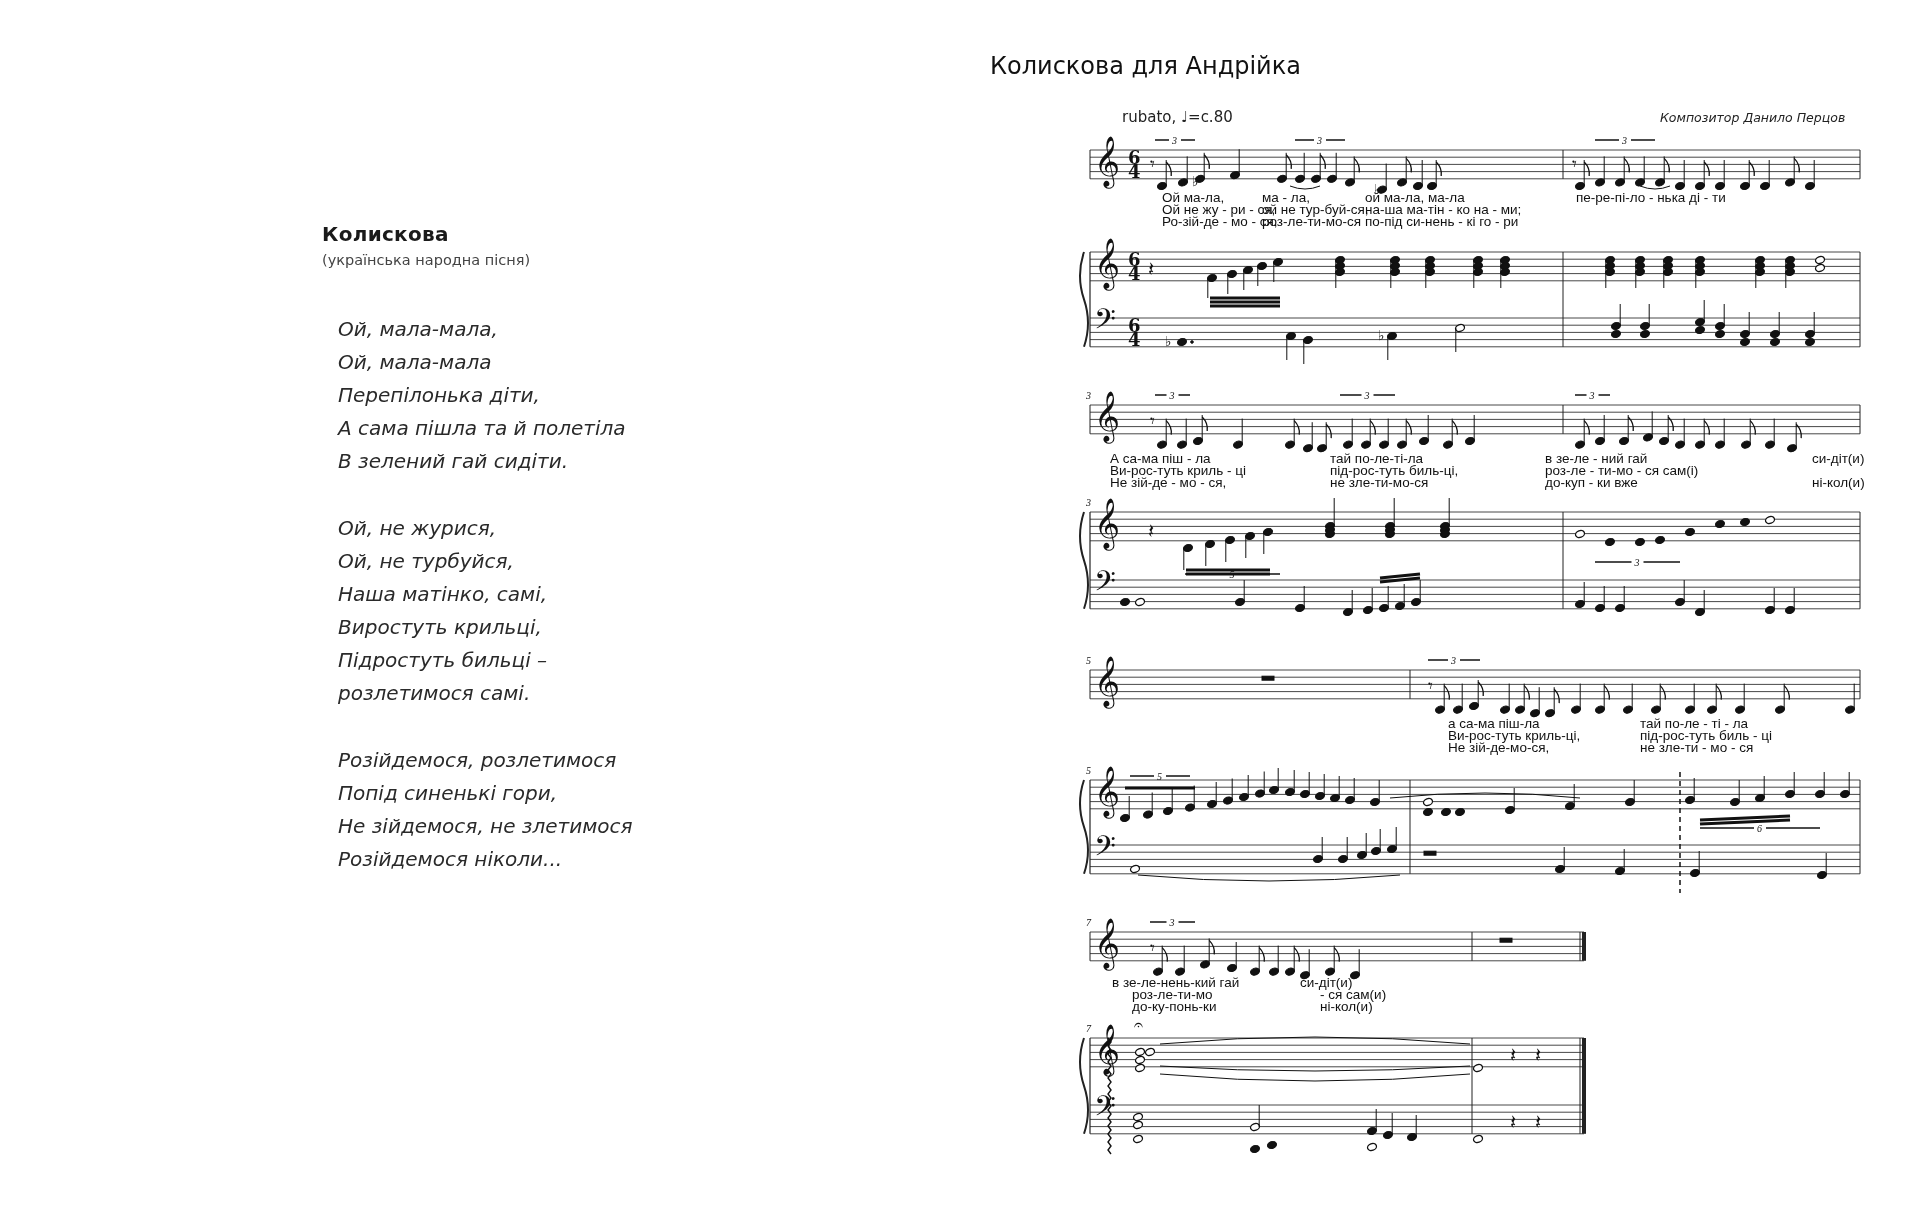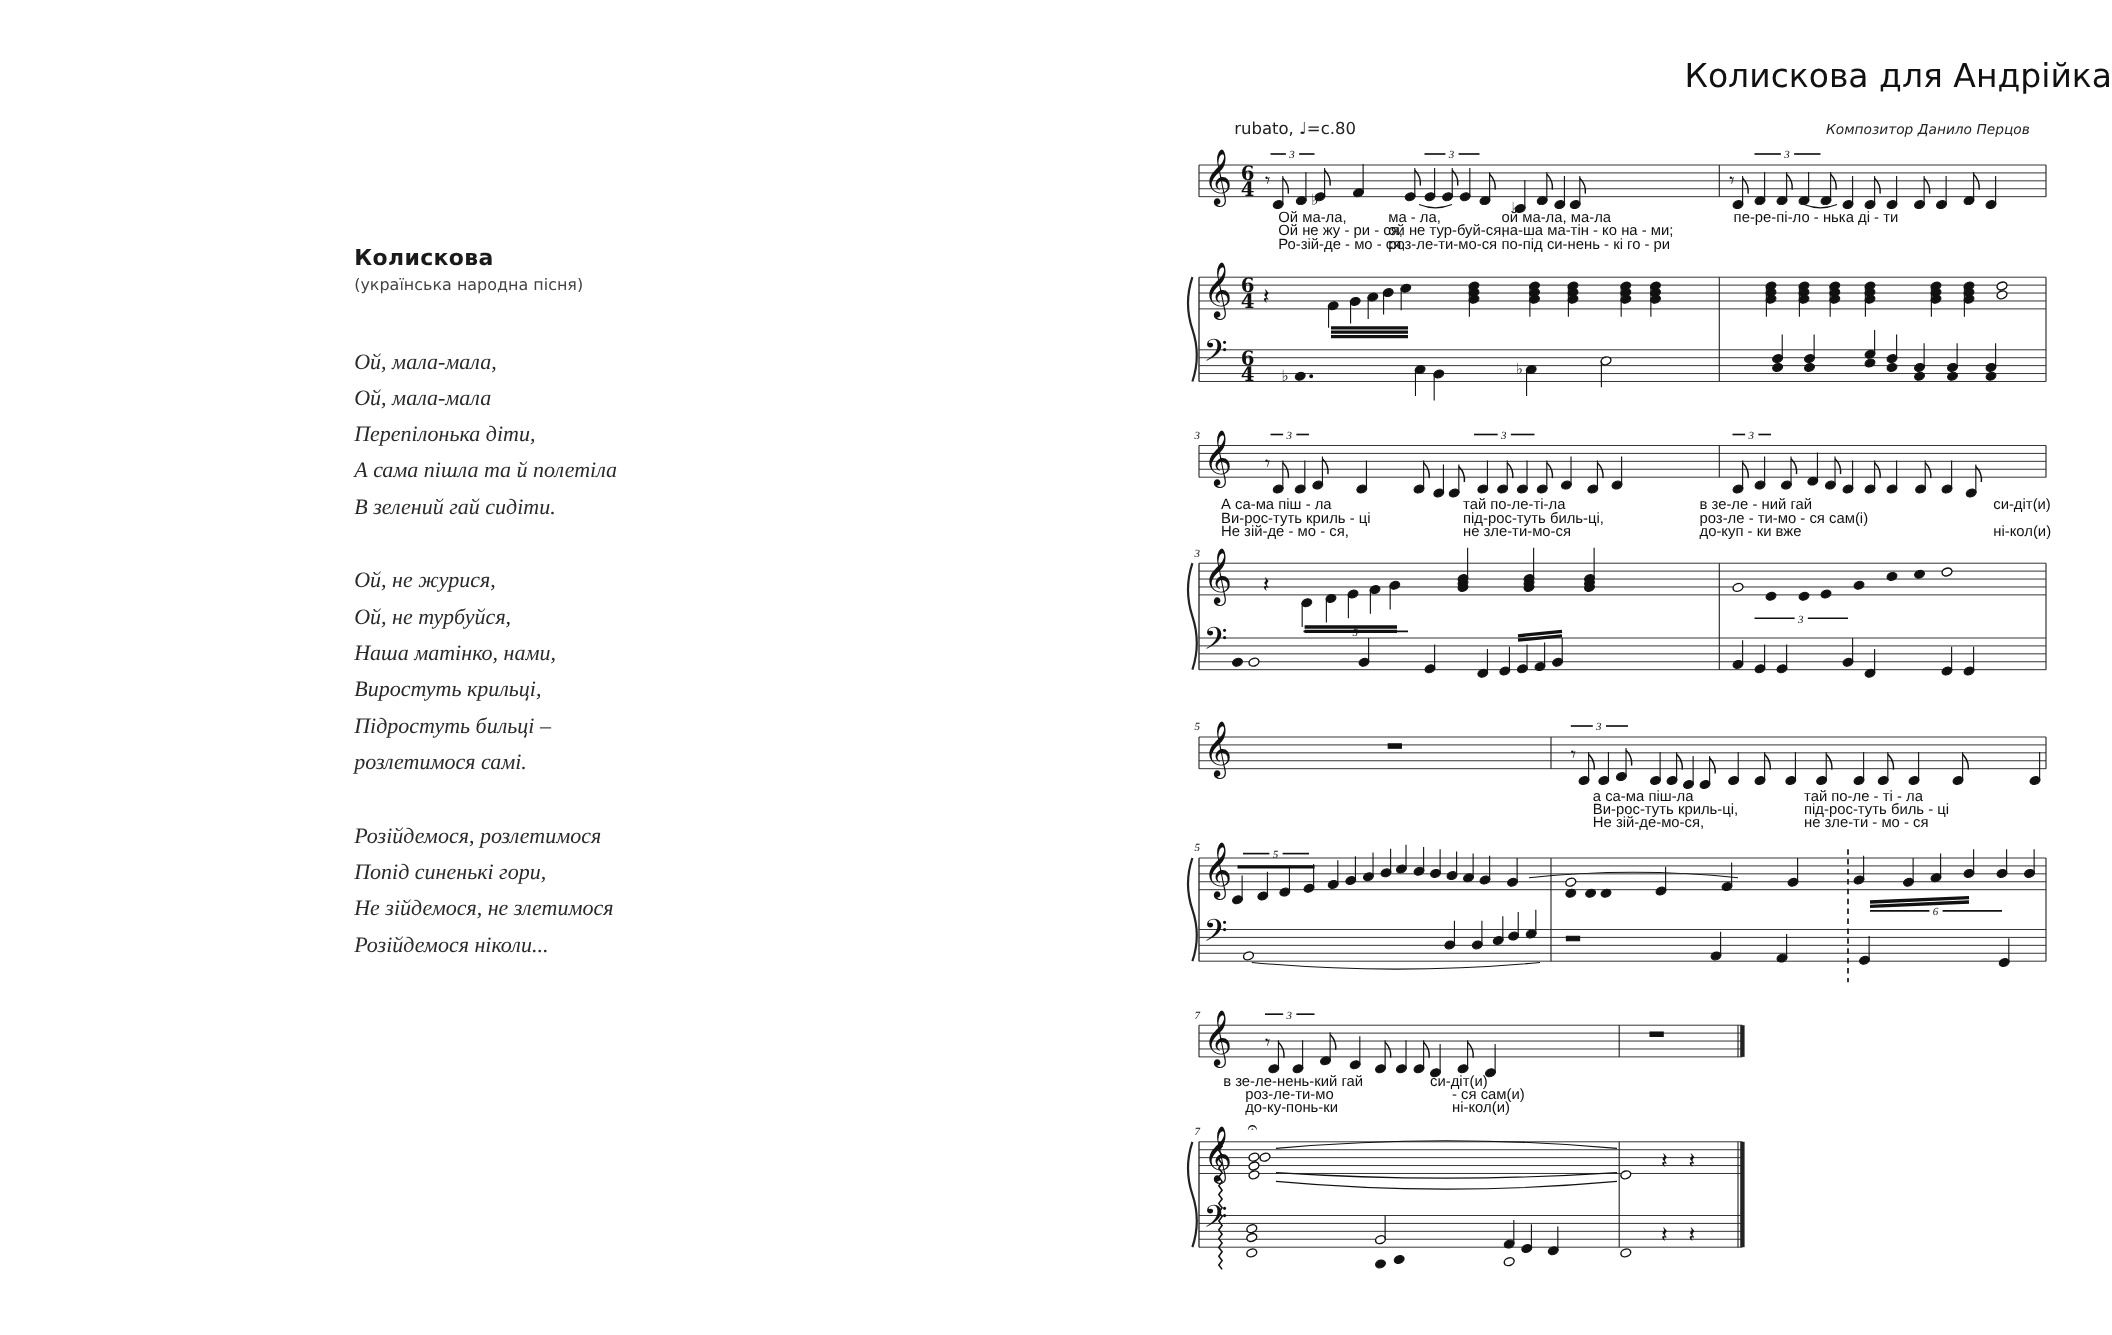--- a/index.html
+++ b/index.html
@@ -1,23 +1,23 @@
 <!DOCTYPE html>
 <html><head>
 <meta charset="utf-8">
 <style>
   html,body{margin:0;padding:0;background:#ffffff;}
   body{width:1920px;height:1214px;position:relative;overflow:hidden;font-family:"DejaVu Sans",sans-serif;color:#1b1b1b;}
   .left-page{position:absolute;left:0;top:0;width:960px;height:1214px;}
   .poem-title{position:absolute;left:322px;top:222px;font-size:20px;font-weight:bold;letter-spacing:0.3px;color:#1a1a1a;}
   .poem-subtitle{position:absolute;left:322px;top:252px;font-size:14.5px;color:#444;}
-  .stanza{position:absolute;left:322px;font-style:italic;font-size:20px;line-height:33px;color:#2a2a2a;font-family:Liberation Serif, serif;}
+  .stanza{position:absolute;left:338px;font-style:italic;font-size:20px;line-height:33px;color:#2a2a2a;}
   .stanza div{white-space:nowrap;}
   .right-page{position:absolute;left:960px;top:0;width:960px;height:1214px;}
-  .score-title{position:absolute;left:0;width:960px;top:52px;text-align:right;font-size:30px;color:#111;padding-left:30px;box-sizing:border-box;}
+  .score-title{position:absolute;left:0;width:960px;top:52px;text-align:left;font-size:24px;color:#111;padding-left:30px;box-sizing:border-box;}
   .tempo{position:absolute;left:1122px;top:108px;font-size:15px;color:#222;}
   .composer{position:absolute;left:1660px;top:110px;font-size:12.5px;color:#222;font-style:italic;}
   svg.score{position:absolute;left:0;top:0;}
   .lyric{font-family:"Liberation Sans",sans-serif;font-size:13.5px;fill:#111;}
   .small{font-family:"Liberation Serif",serif;font-size:10px;font-style:italic;fill:#111;}
   .clef{font-family:"DejaVu Serif",serif;fill:#111;}
   .ts{font-family:"DejaVu Serif",serif;font-weight:bold;font-size:18px;fill:#111;}
 </style>
 </head>
 <body>
@@ -29,21 +29,21 @@
   <div class="stanza" style="top:313px">
     <div>Ой, мала-мала,</div>
     <div>Ой, мала-мала</div>
     <div>Перепілонька діти,</div>
     <div>А сама пішла та й полетіла</div>
     <div>В зелений гай сидіти.</div>
   </div>
   <div class="stanza" style="top:512px">
     <div>Ой, не журися,</div>
     <div>Ой, не турбуйся,</div>
-    <div>Наша матінко, нами,</div>
+    <div>Наша матінко, самі,</div>
     <div>Виростуть крильці,</div>
     <div>Підростуть бильці –</div>
     <div>розлетимося самі.</div>
   </div>
   <div class="stanza" style="top:744px">
     <div>Розійдемося, розлетимося</div>
     <div>Попід синенькі гори,</div>
     <div>Не зійдемося, не злетимося</div>
     <div>Розійдемося ніколи...</div>
   </div>

